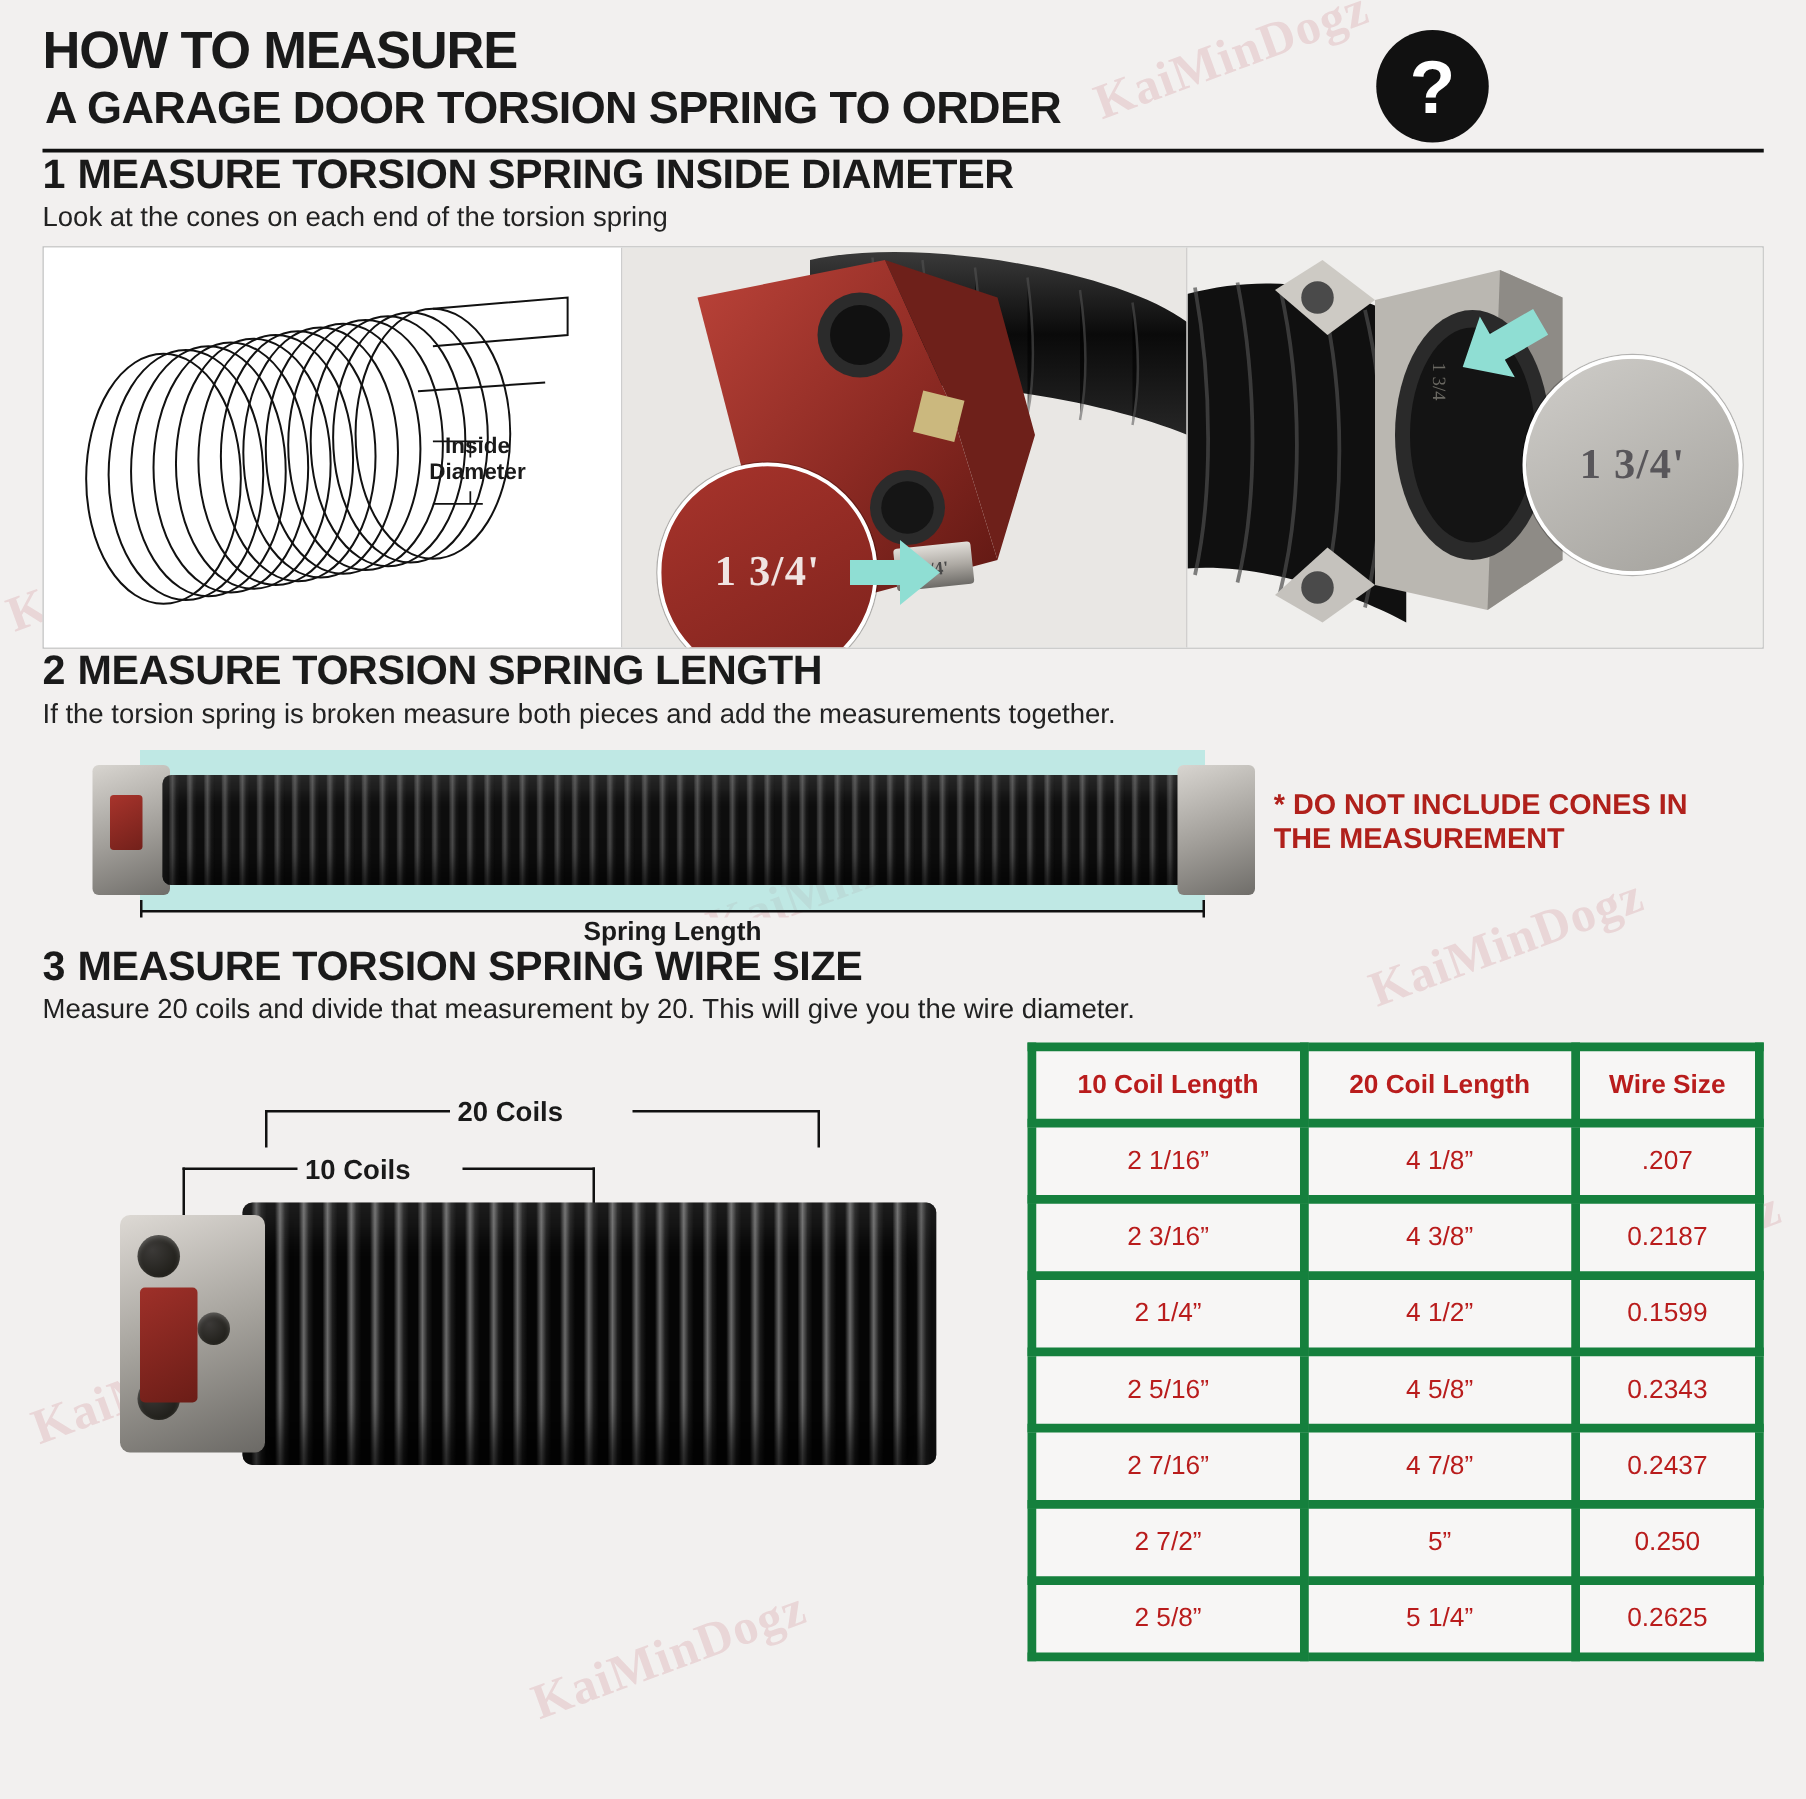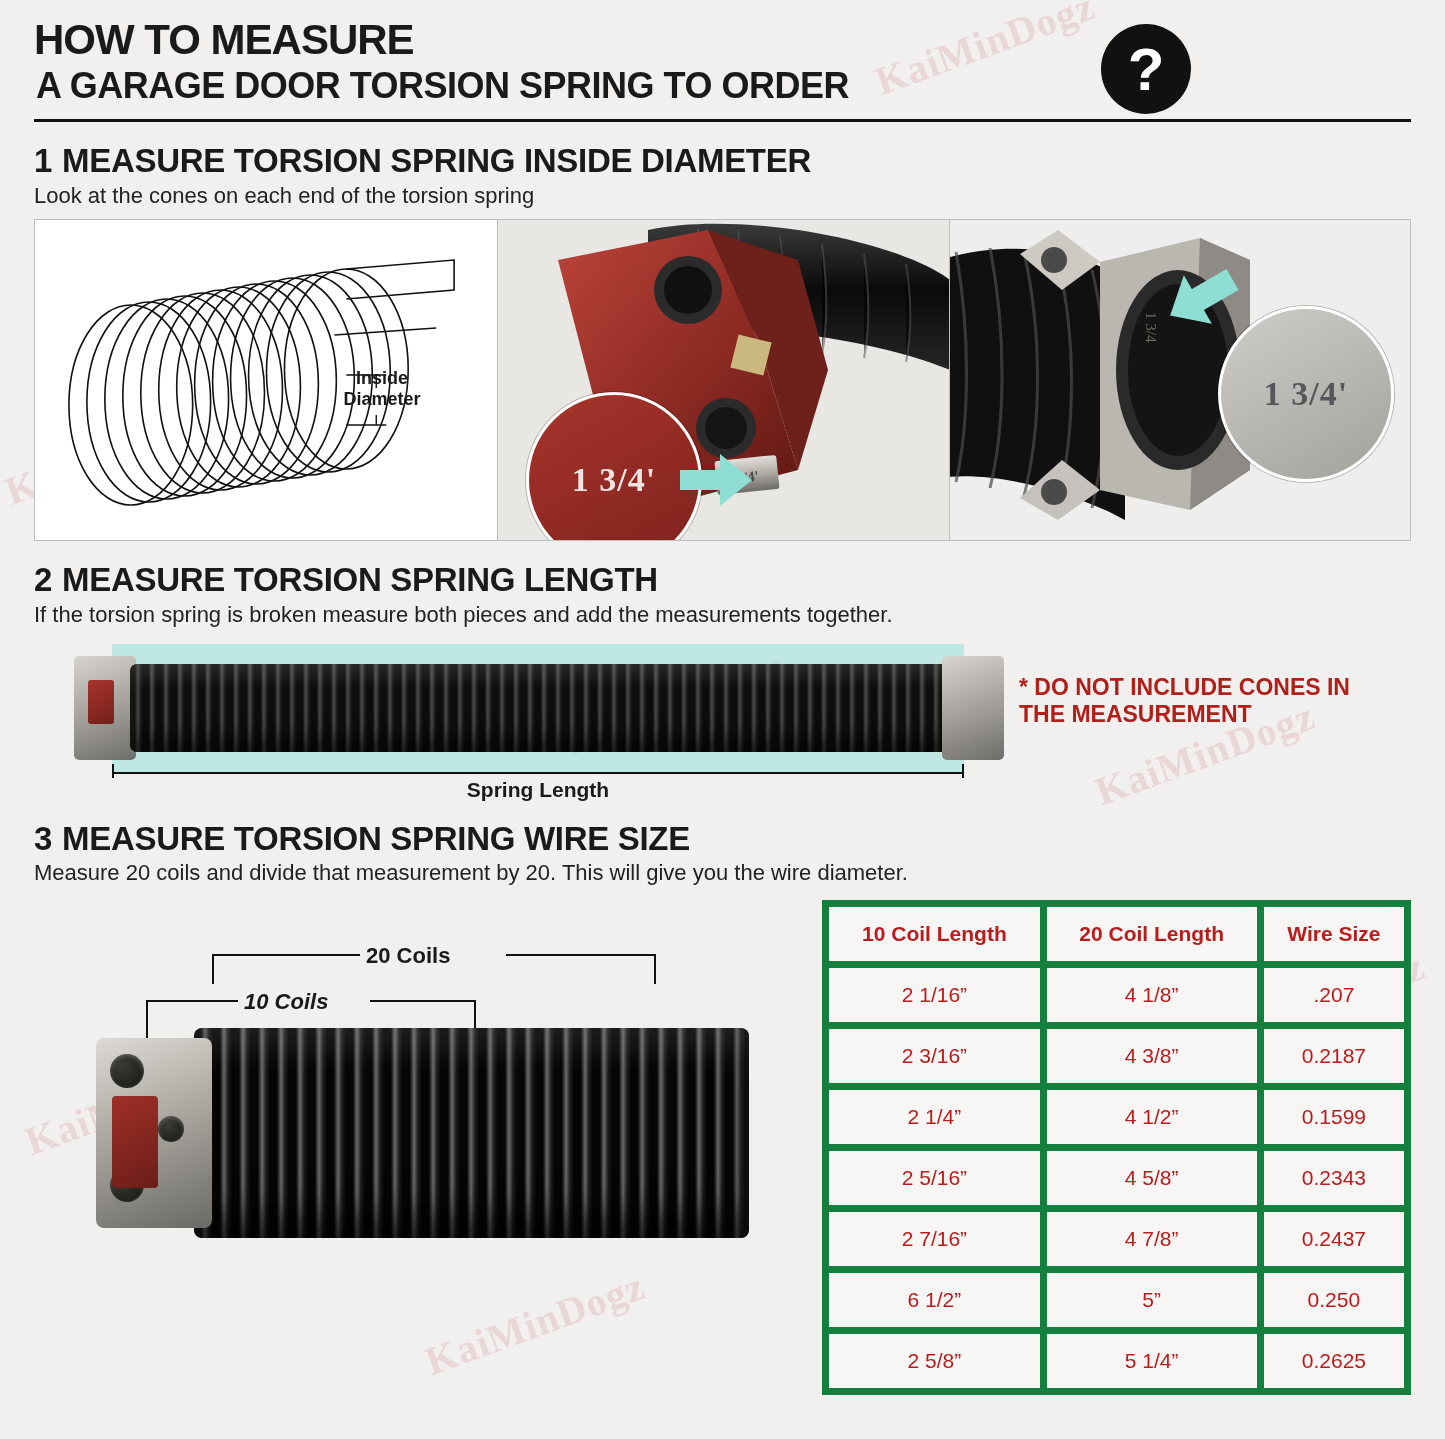--- a/index.html
+++ b/index.html
@@ -52,21 +52,21 @@
     background:#111;
     color:#fff;
     font-size:60px;
     font-weight:bold;
     display:flex; align-items:center; justify-content:center;
     font-family:"Liberation Sans", sans-serif;
   }
   .divider { height:3px; background:#111; margin-top:14px; }
 
   
-  .step { margin-top:22px; }
+  .step { }
   .step-title {
     font-size:33px; font-weight:bold; letter-spacing:-0.3px;
     line-height:1.05;
   }
   .step-title .num { margin-right:10px; }
   .step-sub {
     font-size:22px; margin-top:4px; color:#222;
     font-family:"Liberation Sans", sans-serif;
   }
 
@@ -410,21 +410,21 @@
       <div class="coil-img">
 
         <div class="bracket" style="left:178px; top:44px; width:444px; height:40px;">
           <div class="hline" style="left:0; top:10px; width:150px;"></div>
           <div class="hline" style="left:294px; top:10px; width:150px;"></div>
           <div class="vline" style="left:0; top:10px; height:30px;"></div>
           <div class="vline" style="left:442px; top:10px; height:30px;"></div>
           <div class="bracket-label" style="left:148px; top:-1px;">20 Coils</div>
         </div>
 
-        <div class="bracket" style="left:112px; top:90px; width:330px; height:44px;font-style:italic;">
+        <div class="bracket" style="left:112px; top:90px; width:330px; height:44px;">
           <div class="hline" style="left:0; top:10px; width:96px;"></div>
           <div class="hline" style="left:224px; top:10px; width:106px;"></div>
           <div class="vline" style="left:0; top:10px; height:38px;"></div>
           <div class="vline" style="left:328px; top:10px; height:38px;"></div>
           <div class="bracket-label" style="left:92px; top:-1px;">10 Coils</div>
         </div>
 
         <div class="coil-spring"></div>
         <div class="coil-cone">
           <div class="hole" style="left:14px; top:16px;"></div>
@@ -462,21 +462,21 @@
             <td>2  5/16”</td>
             <td>4  5/8”</td>
             <td>0.2343</td>
           </tr>
           <tr>
             <td>2  7/16”</td>
             <td>4  7/8”</td>
             <td>0.2437</td>
           </tr>
           <tr>
-            <td>6  1/2”</td>
+            <td>2  7/2”</td>
             <td>5”</td>
             <td>0.250</td>
           </tr>
           <tr>
             <td>2  5/8”</td>
             <td>5  1/4”</td>
             <td>0.2625</td>
           </tr>
         </tbody>
       </table>

